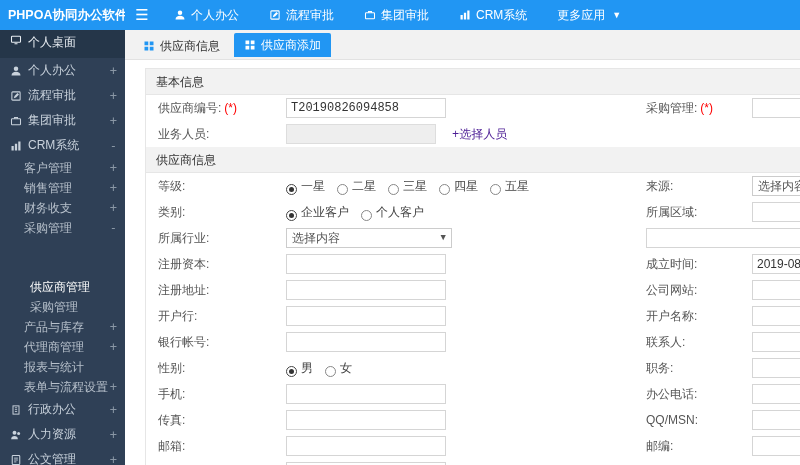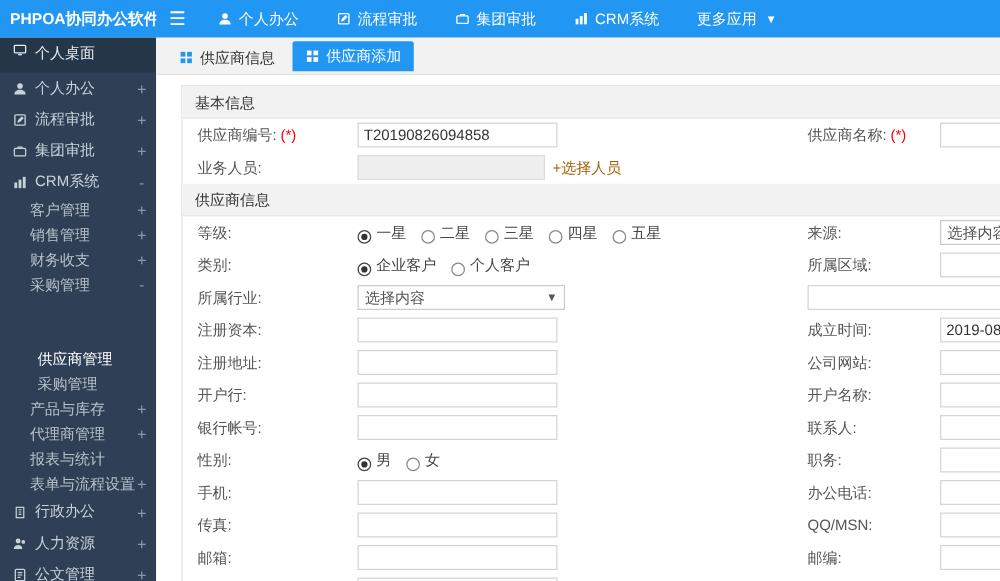--- a/index.html
+++ b/index.html
@@ -44,31 +44,31 @@
   .tab.active svg { color:#fff; }
 
   
   .card { position:absolute; left:20px; top:38px; width:700px; height:470px;
     border:1px solid #e6e6e6; background:#fff; }
   .sec { height:26px; line-height:26px; background:#f2f2f2; border-bottom:1px solid #e6e6e6;
     padding-left:10px; color:#333; }
   .frow { height:26px; display:flex; align-items:center; }
   .flab { width:140px; padding-left:12px; color:#555; white-space:nowrap; flex:none; }
   .req { color:#f00; margin-left:3px; }
-  .fctl { width:360px; flex:none; display:flex; align-items:center; }
+  .fctl { width:360px; flex:none; display:flex; align-items:center;font-family:Liberation Mono, monospace; }
   .rlab { width:106px; color:#555; white-space:nowrap; flex:none; }
   .rctl { flex:none; display:flex; align-items:center; }
   .inp { width:160px; height:20px; border:1px solid #d5d5d5; background:#fff;
     font-size:12px; padding:0 4px; color:#333; font-family:inherit; }
   .inp.dis { background:#eee; border-color:#ddd; width:150px; }
   .sel { width:166px; height:20px; border:1px solid #ccc; background:#fff;
     display:flex; align-items:center; justify-content:space-between;
     padding:0 5px; color:#555; cursor:pointer; }
   .sel .sc { font-size:9px; color:#555; }
-  .plink { color:#a16207; margin-left:6px; cursor:pointer; text-decoration:none; white-space:nowrap; }
+  .plink { color:#4c1d95; margin-left:16px; cursor:pointer; text-decoration:none; white-space:nowrap; }
   .ro { display:inline-flex; align-items:flex-end; margin-right:12px; cursor:pointer; color:#444; }
   .rb { display:inline-block; width:11px; height:11px; border:1px solid #888;
     border-radius:50%; background:#fff; margin-right:4px; position:relative; flex:none; }
   .rb.checked { border-color:#444; }
   .rb.checked::after { content:""; position:absolute; left:2px; top:2px; width:5px;
     height:5px; border-radius:50%; background:#333; }
 </style>
 </head>
 <body>
 
@@ -255,21 +255,21 @@
   </div>
 
   <div class="card">
     <div class="sec">基本信息</div>
 
     <div class="frow">
       <div class="flab"><span>供应商编号:</span><span class="req">(*)</span></div>
       <div class="fctl">
           <input class="inp" value="T20190826094858" style="">
         </div>
-      <div class="rlab"><span>供应商名称:</span><span class="req">(*)</span></div>
+      <div class="rlab"><span>采购管理:</span><span class="req">(*)</span></div>
       <div class="rctl">
           <input class="inp" value="" style="">
         </div>
     </div>
 
     <div class="frow">
       <div class="flab"><span>业务人员:</span></div>
       <div class="fctl">
         <input class="inp dis" value="" style="">
         <a class="plink">+选择人员</a>

